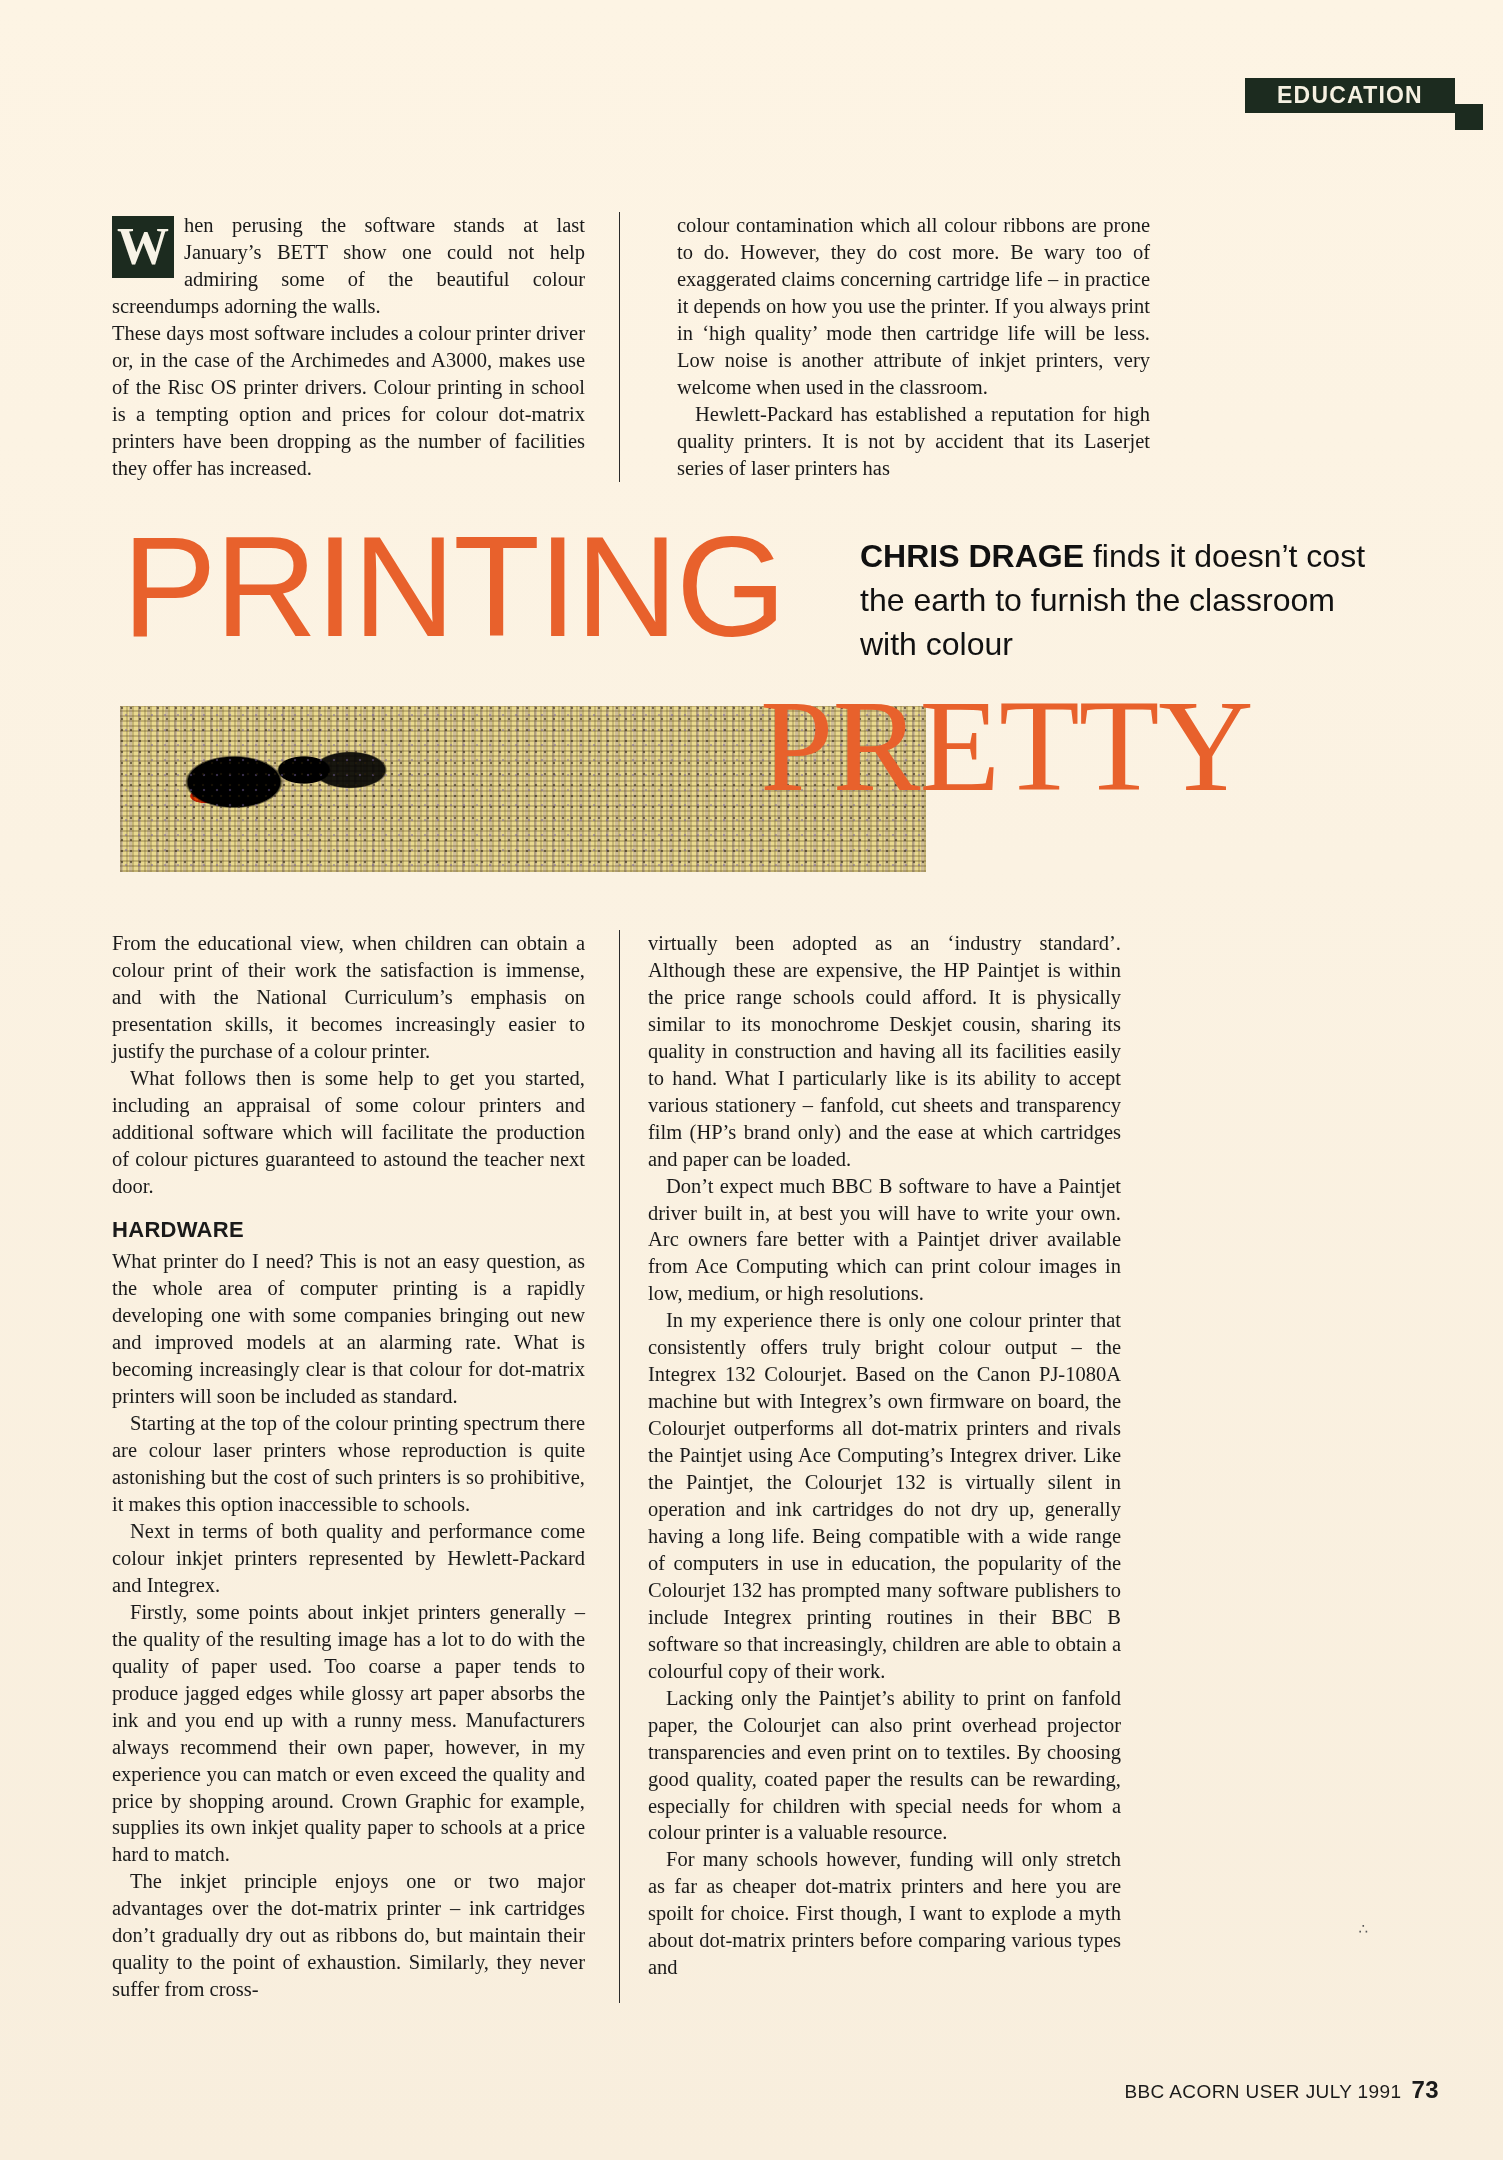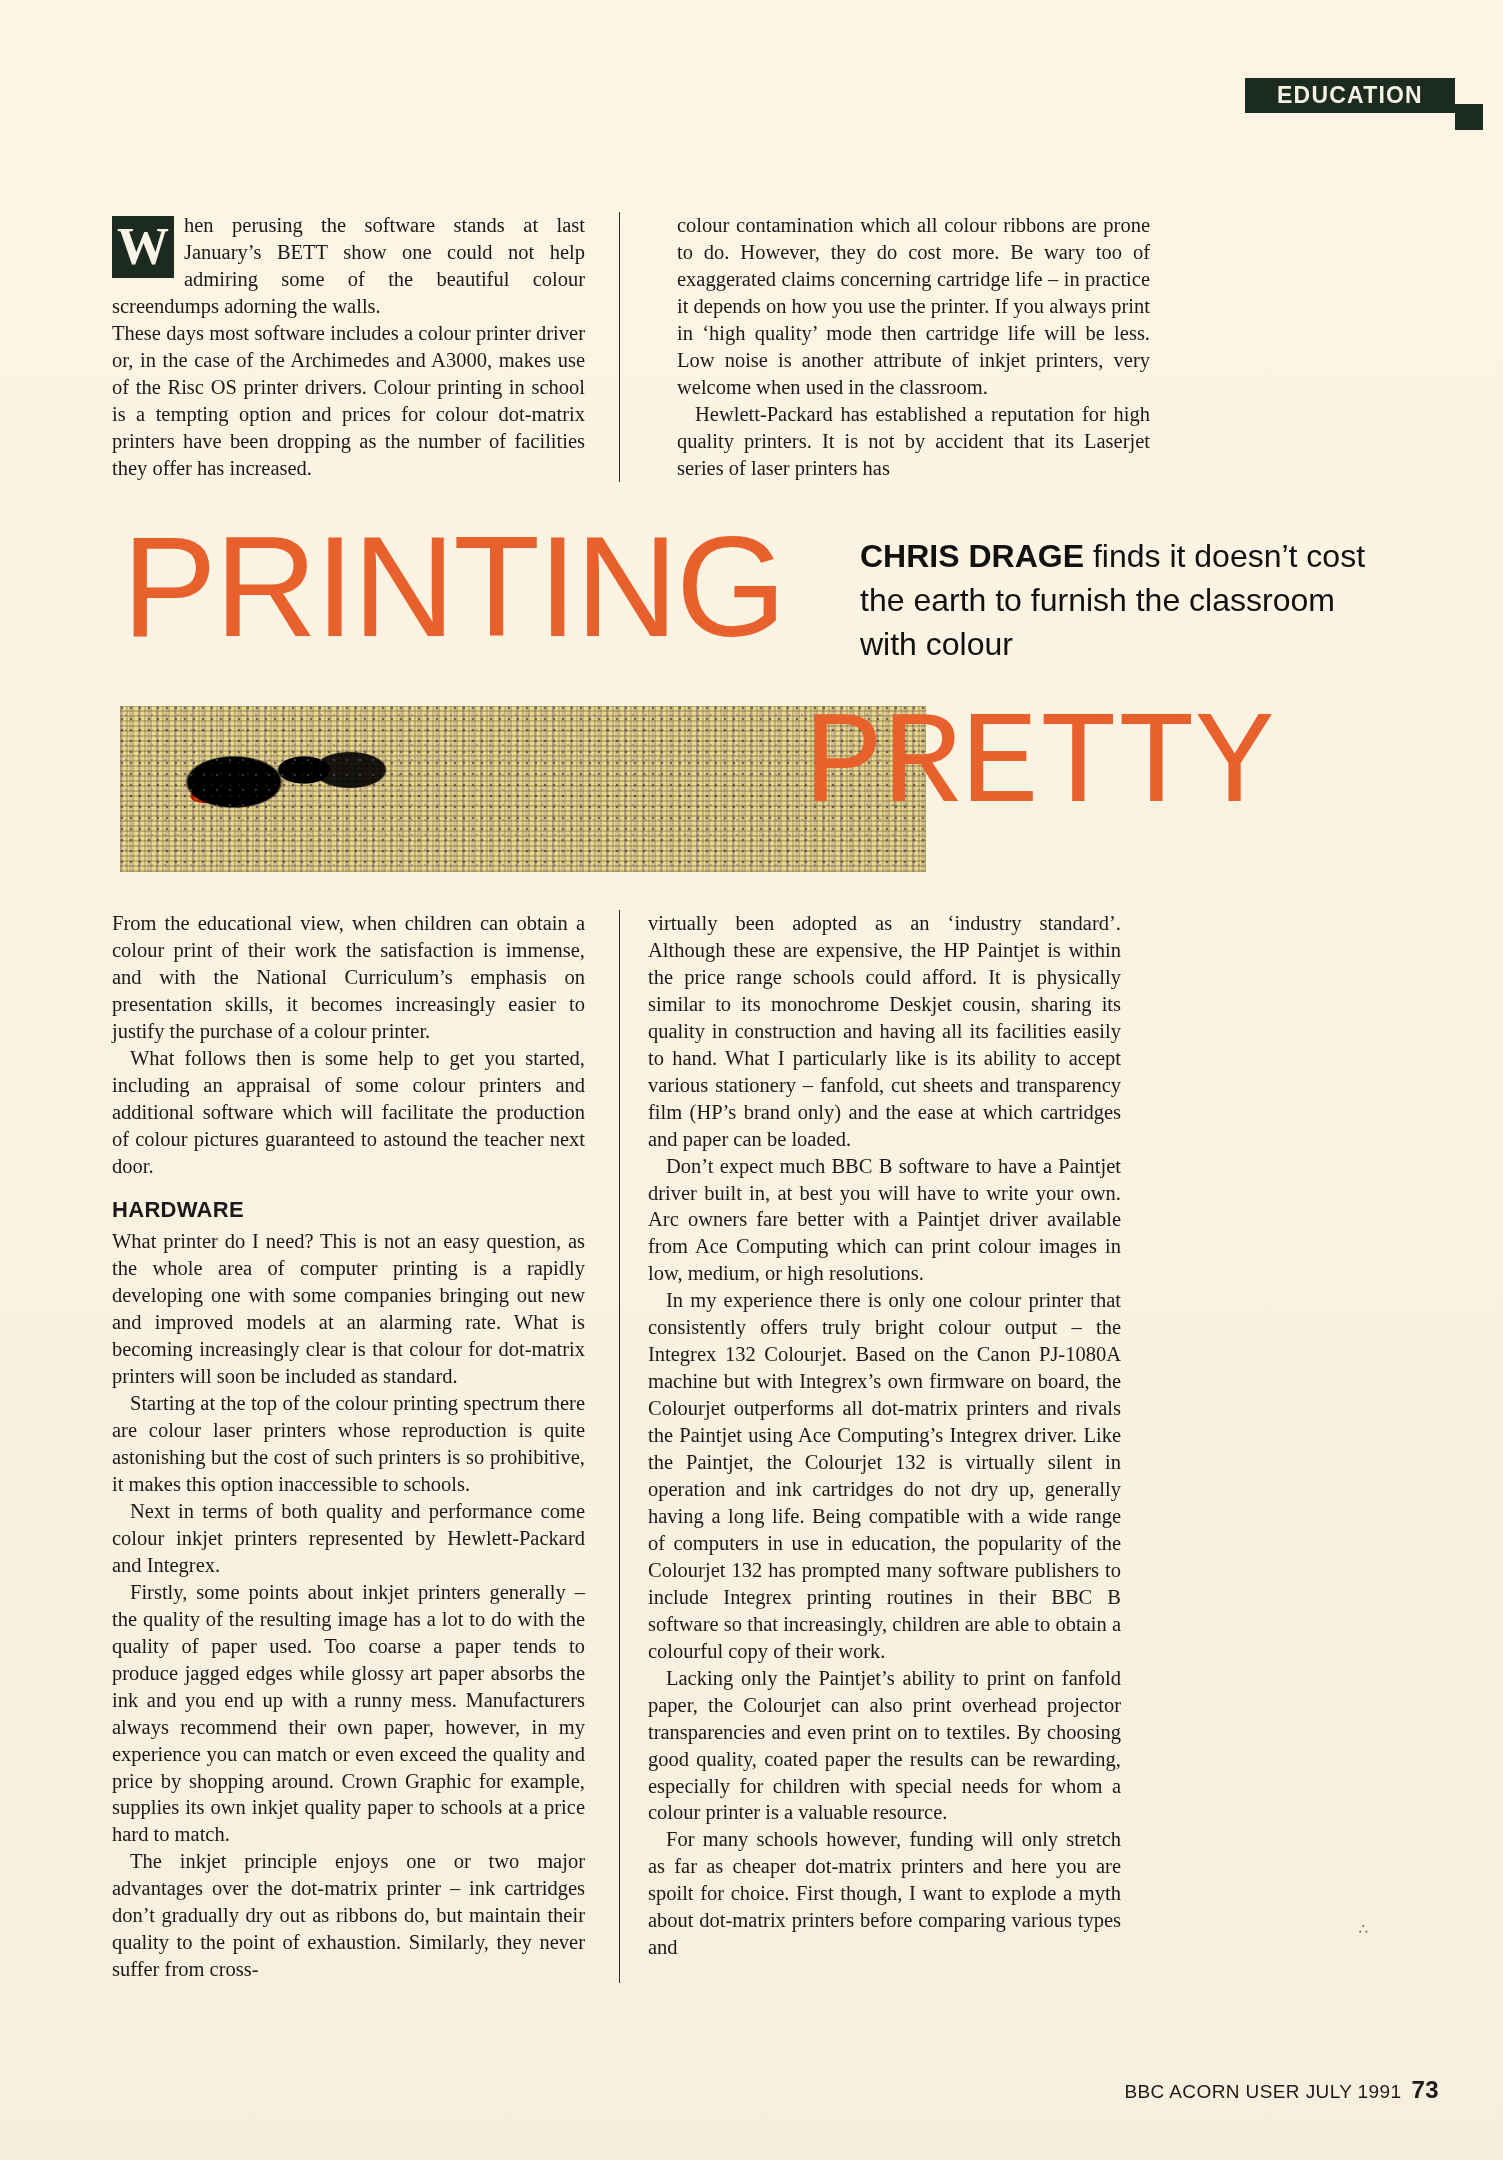--- a/index.html
+++ b/index.html
@@ -95,30 +95,29 @@
     left: 122px;
     font-family: "Liberation Sans", sans-serif;
     font-weight: normal;
     font-size: 142px;
     letter-spacing: -2px;
     color: #e8612c;
     line-height: 1;
   }
   .title-pretty {
     position: absolute;
-    top: 700px;
+    top: 680px;
     left: 760px;
-    font-family: Liberation Mono, monospace;
+    font-family: Liberation Serif, serif;
     font-weight: normal;
     font-size: 132px;
     letter-spacing: -1px;
     color: #e8612c;
     line-height: 1;
     z-index: 3;
-    padding-left: 44px;
   }
   .standfirst {
     position: absolute;
     top: 534px;
     left: 860px;
     width: 520px;
     font-family: "Liberation Sans", sans-serif;
     font-size: 32px;
     line-height: 1.38;
     color: #111;
@@ -184,20 +183,21 @@
     left: 112px;
     width: 1290px;
     display: flex;
   }
   .bcol {
     width: 473px;
     font-size: 20.5px;
     line-height: 1.315;
     text-align: justify;
     hyphens: auto;
+    margin-top: 20px;
   }
   .bcol-left { padding-right: 34px; }
   .bcol-right {
     padding-left: 28px;
     border-left: 1.5px solid #2a2a2a;
   }
   .bcol p { margin: 0; text-indent: 18px; }
   .bcol p.first { text-indent: 0; }
   .subhead {
     font-family: "Liberation Sans", sans-serif;

